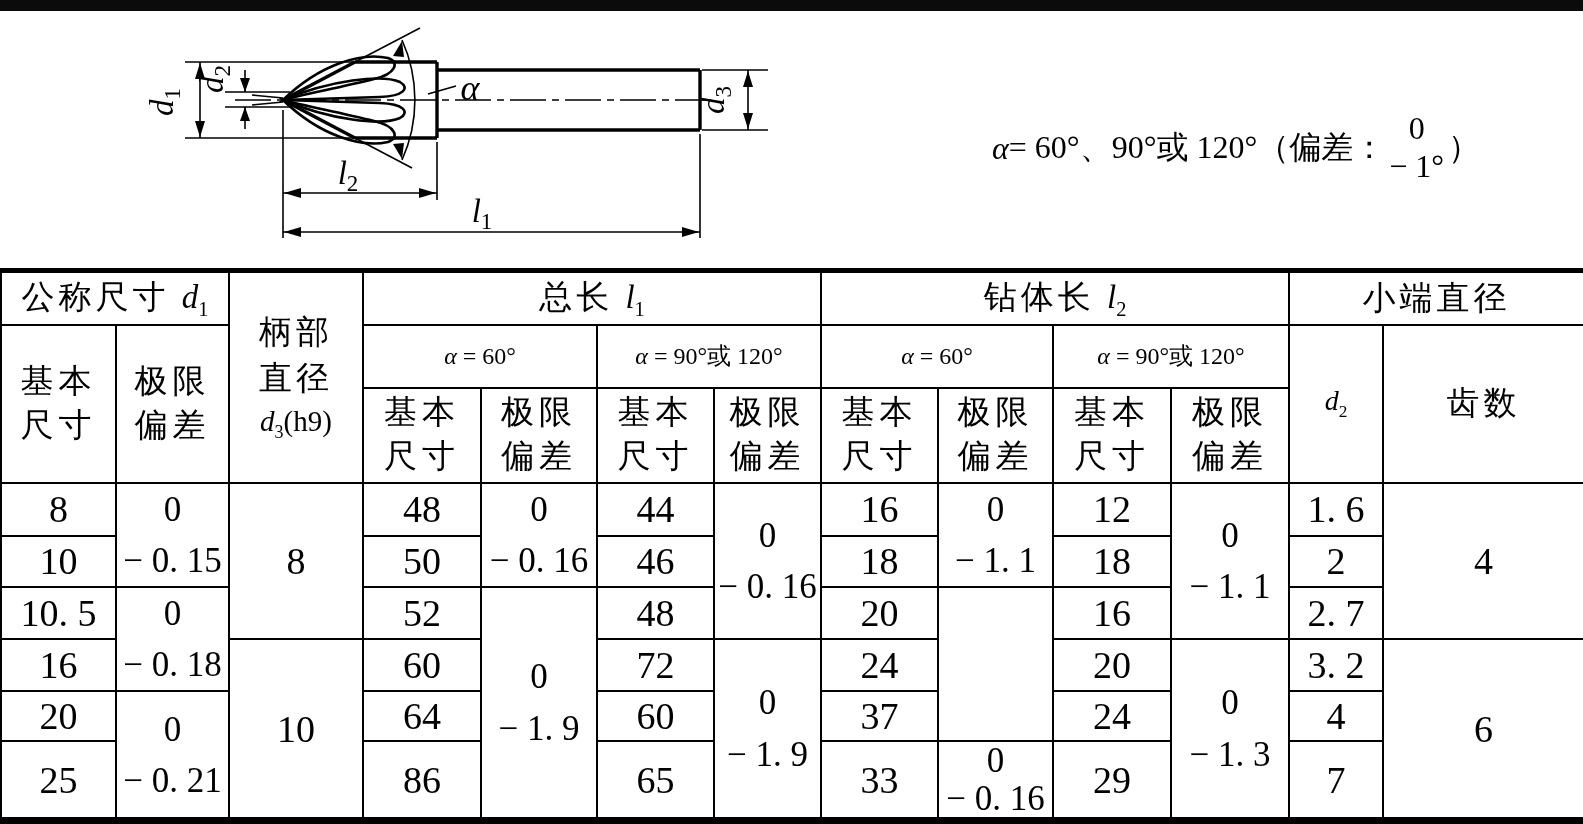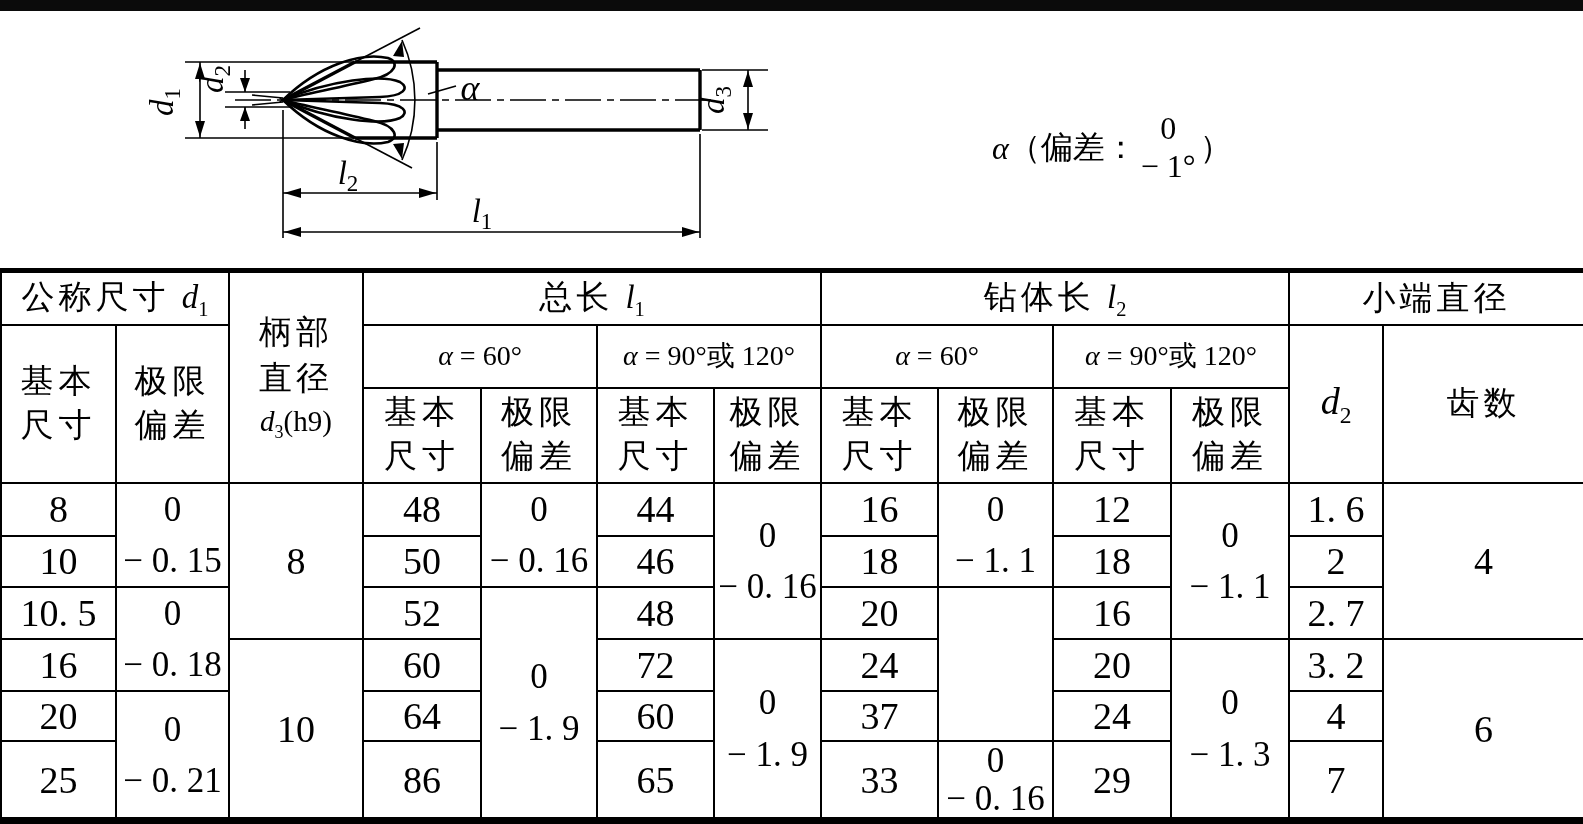--- a/index.html
+++ b/index.html
@@ -18,21 +18,21 @@
   table.spec{position:absolute;left:0;top:268px;width:1583px;table-layout:fixed;
              border-collapse:collapse;border-top:5px solid #000;border-bottom:8px solid #000;}
   table.spec td{border:2px solid #000;text-align:center;vertical-align:middle;padding:0;overflow:hidden;}
   .zh{font-size:33px;letter-spacing:4px;}
   .zh2 div{line-height:1.32;letter-spacing:5px;}
   .var{font-style:italic;letter-spacing:0;}
   sub{font-size:0.62em;letter-spacing:0;}
   .num{font-size:38px;}
   .tol{font-size:35px;line-height:1.46;}
   .tol-tight{line-height:1.08;}
-  .alpha-h{font-size:28px;}
+  .alpha-h{font-size:24px;}
   .shank-cell div{line-height:1.4;}
 </style>
 </head>
 <body>
 
 <div class="page">
   <div class="top-rule"></div>
 
   <svg class="figure" width="660" height="252" viewBox="0 0 660 252">
     <g stroke="#000" fill="none" stroke-width="1.6">
@@ -109,20 +109,21 @@
       <text transform="rotate(-90 83 71)" x="83" y="71"><tspan font-style="italic">d</tspan><tspan dy="7" font-size="23">2</tspan></text>
       <text transform="rotate(-90 584 92)" x="584" y="92"><tspan font-style="italic">d</tspan><tspan dy="7" font-size="23">3</tspan></text>
       <text x="330" y="92" font-style="italic" font-size="36">α</text>
       <text x="208" y="176"><tspan font-style="italic">l</tspan><tspan dy="7" font-size="23">2</tspan></text>
       <text x="342" y="214"><tspan font-style="italic">l</tspan><tspan dy="7" font-size="23">1</tspan></text>
     </g>
   </svg>
 
   <div class="formula">
     <span class="it">α</span>
+      <span> = 60°、90°或 120°</span>
       <span>（</span>
       <span>偏差：</span>
     <span class="stack">
       <span>0</span>
       <span>− 1°</span>
     </span>
     <span>）</span>
   </div>
 
   <table class="spec">
@@ -161,21 +162,21 @@
         <div>尺寸</div>
           </td>
       <td rowspan="2" class="zh zh2">
         <div>极限</div>
         <div>偏差</div>
           </td>
       <td colspan="2" class="alpha-h"><span class="var">α</span><span> = 60°</span></td>
       <td colspan="2" class="alpha-h"><span class="var">α</span><span> = 90°或 120°</span></td>
       <td colspan="2" class="alpha-h"><span class="var">α</span><span> = 60°</span></td>
       <td colspan="2" class="alpha-h"><span class="var">α</span><span> = 90°或 120°</span></td>
-      <td rowspan="2" style="font-size:38px"><span class="var">d</span><sub>2</sub></td>
+      <td rowspan="2" style="font-size:28px"><span class="var">d</span><sub>2</sub></td>
       <td rowspan="2" class="zh"><span>齿数</span></td>
     </tr>
 
     <tr style="height:95px">
       <td class="zh zh2">
         <div>基本</div>
             <div>尺寸</div>
           </td>
       <td class="zh zh2">
         <div>极限</div>

